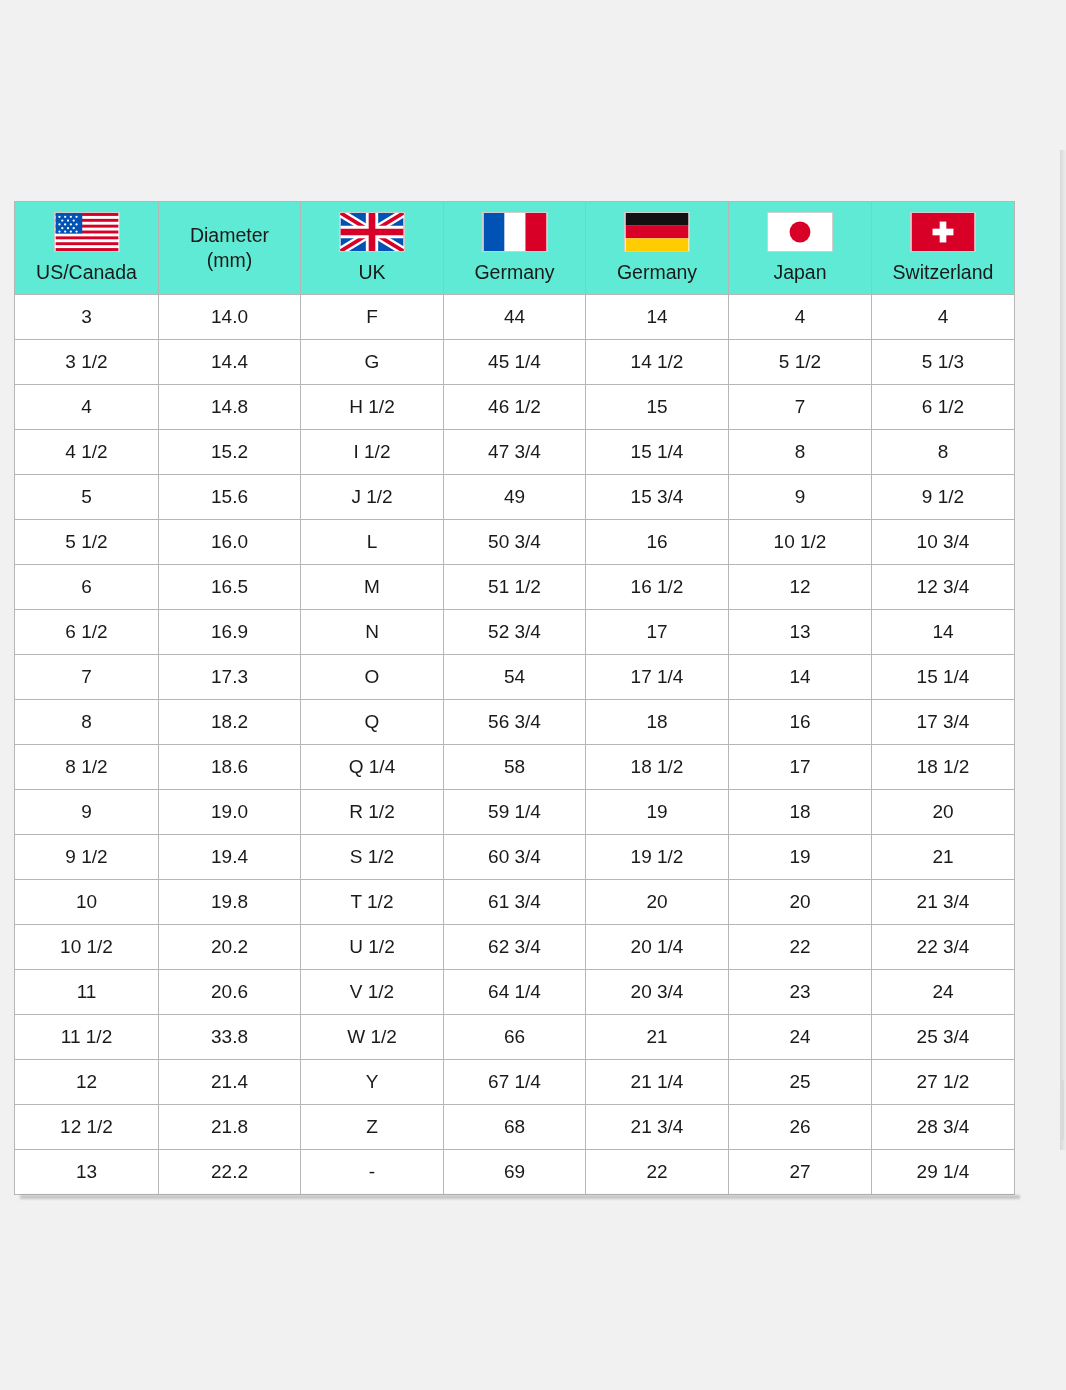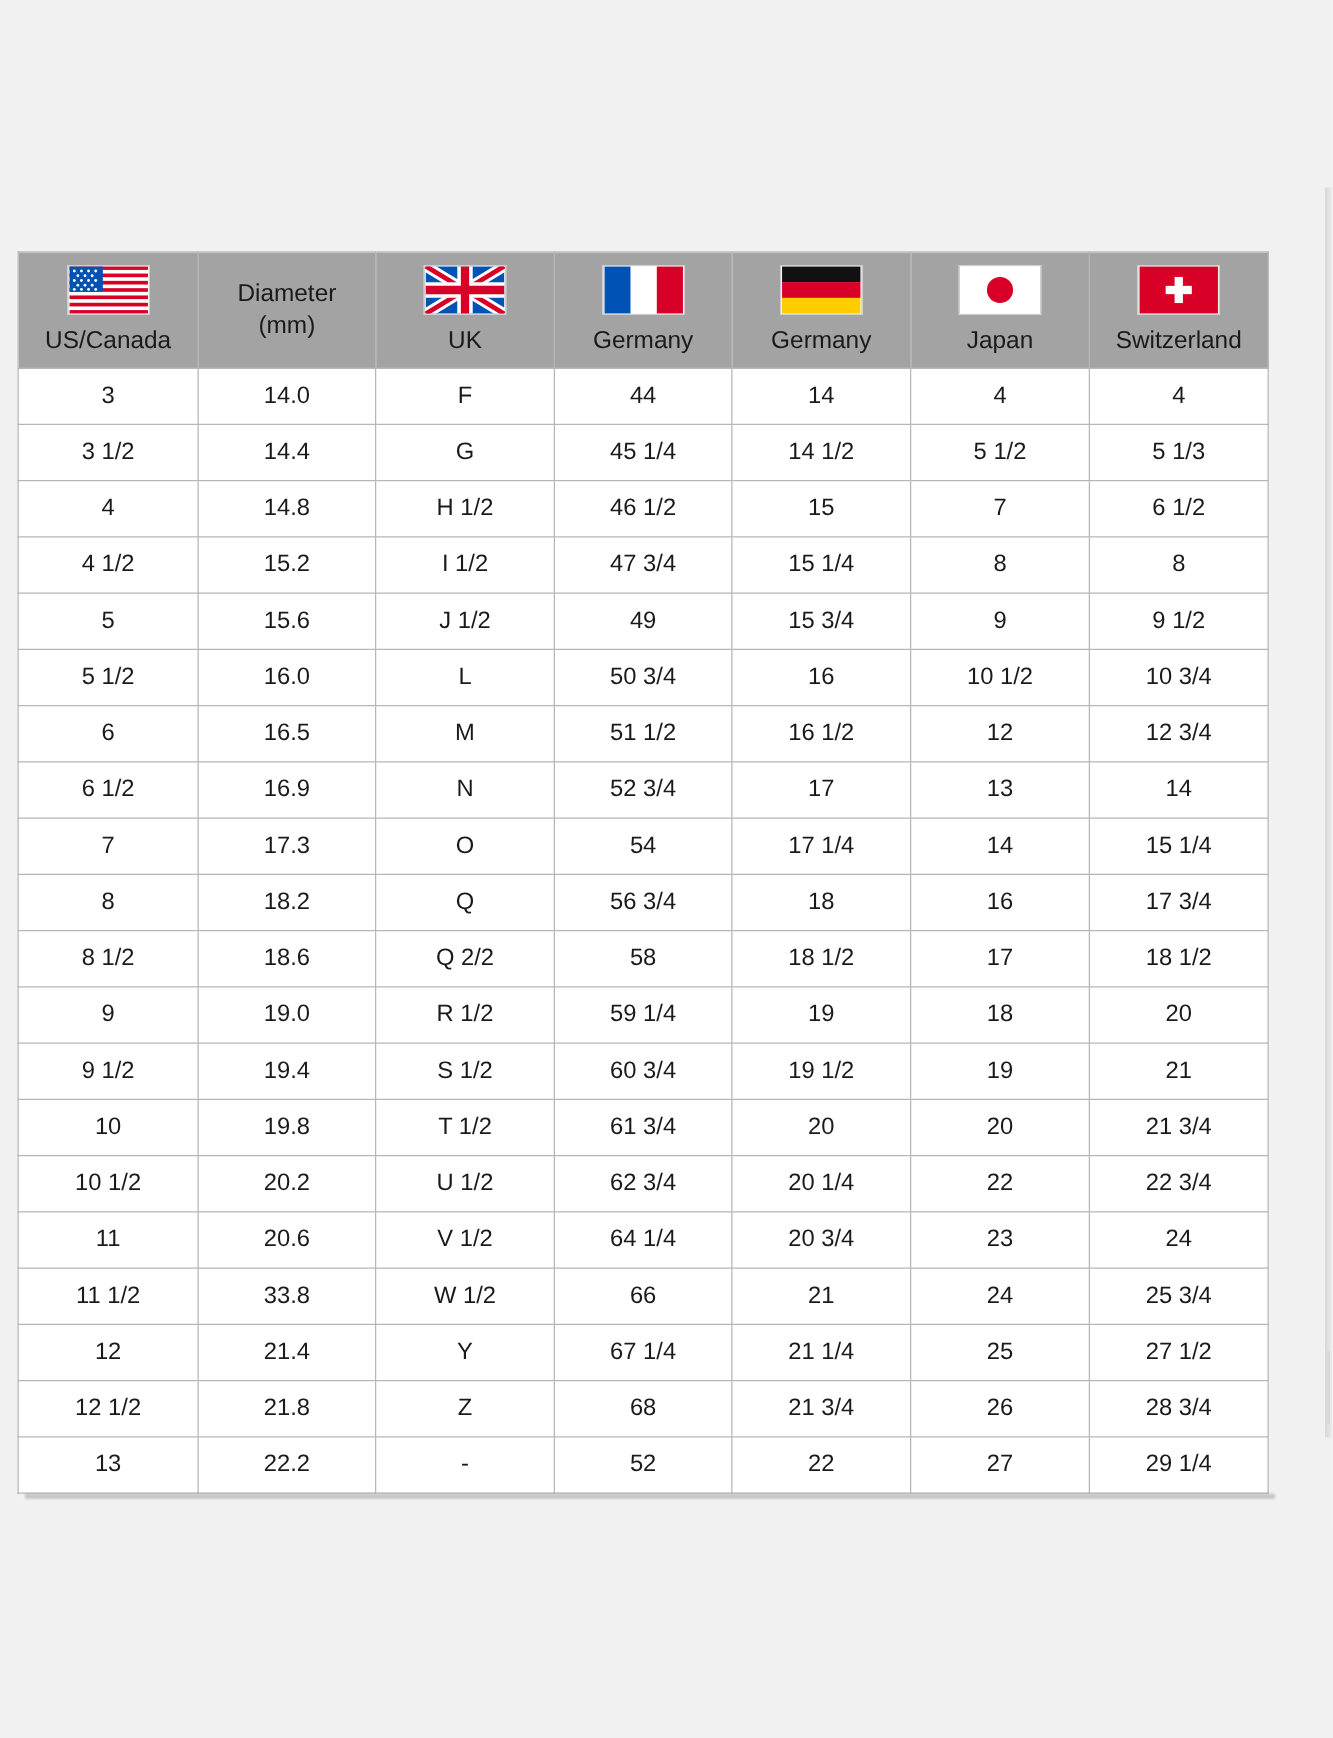--- a/index.html
+++ b/index.html
@@ -39,21 +39,21 @@
     vertical-align: middle;
     font-size: 19px;
     color: #1a1a1a;
     font-weight: normal;
     padding: 0;
     height: 44px;
   }
   table.ring-table thead th {
     height: 92px;
     font-size: 19.5px;
-    background: #a3a3a3;
+    background: #5eead4;
   }
   .hdr-inner {
     display: flex;
     flex-direction: column;
     align-items: center;
     justify-content: center;
     gap: 9px;
     height: 100%;
   }
   .hdr-label {
@@ -336,21 +336,21 @@
             <td>18.2</td>
             <td>Q</td>
             <td>56 3/4</td>
             <td>18</td>
             <td>16</td>
             <td>17 3/4</td>
           </tr>
           <tr>
             <td>8 1/2</td>
             <td>18.6</td>
-            <td>Q 2/2</td>
+            <td>Q 1/4</td>
             <td>58</td>
             <td>18 1/2</td>
             <td>17</td>
             <td>18 1/2</td>
           </tr>
           <tr>
             <td>9</td>
             <td>19.0</td>
             <td>R 1/2</td>
             <td>59 1/4</td>
@@ -418,21 +418,21 @@
             <td>Z</td>
             <td>68</td>
             <td>21 3/4</td>
             <td>26</td>
             <td>28 3/4</td>
           </tr>
           <tr>
             <td>13</td>
             <td>22.2</td>
             <td>-</td>
-            <td>52</td>
+            <td>69</td>
             <td>22</td>
             <td>27</td>
             <td>29 1/4</td>
           </tr>
         </tbody>
     </table>
     <div class="table-shadow" style="left:6px; top:auto;"></div>
   </div>
 </div>
 

